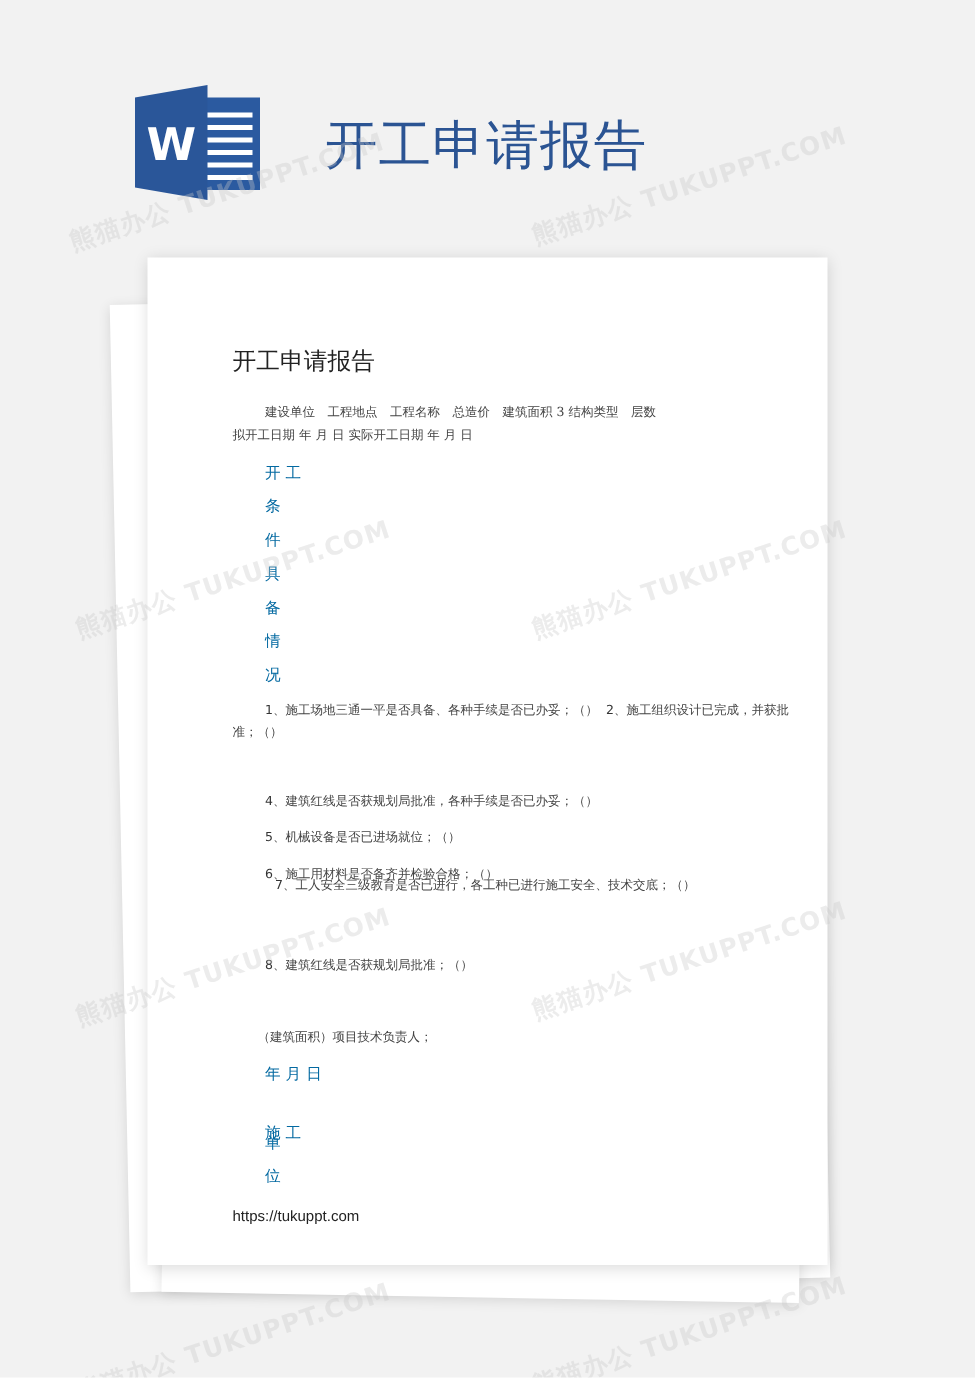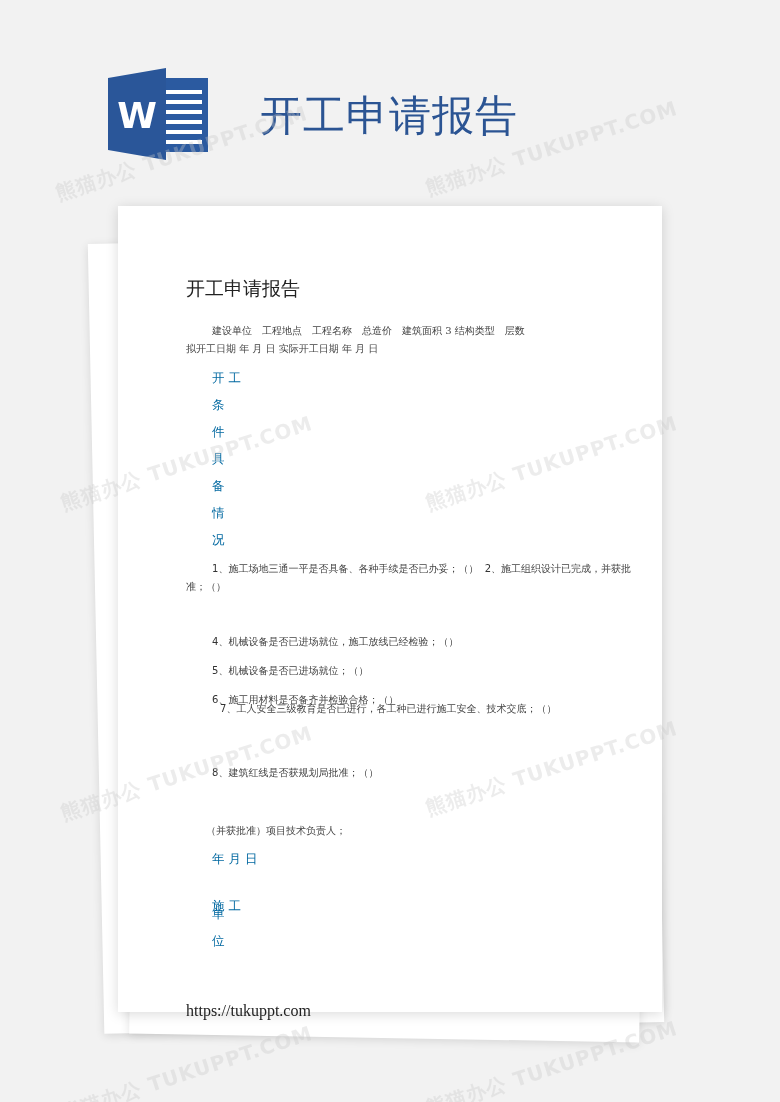--- a/index.html
+++ b/index.html
@@ -33,22 +33,22 @@
   }
   .doc-title {
     position: absolute; left: 68px; top: 70px; font-size: 19px; color: #222;
     font-family: "DejaVu Sans", "Liberation Sans", sans-serif;
   }
   .para { position: absolute; left: 68px; width: 440px; font-size: 10px; line-height: 18px; color: #444; }
   .para .num { font-family: "DejaVu Sans", sans-serif; color: #333; }
   .indent { text-indent: 26px; }
   .vline { position: absolute; left: 94px; font-size: 12.5px; color: #0369a1; }
   .footer-url {
-    position: absolute; left: 68px; top: 796px; font-size: 16px; color: #222;
-    font-family: Liberation Serif, serif;
+    position: absolute; left: 68px; top: 760px; font-size: 12px; color: #222;
+    font-family: Liberation Sans, sans-serif;
   }
 </style>
 </head>
 <body>
 
 <div class="header">
   <svg class="word-logo" viewBox="0 0 102 92">
     <rect x="48" y="10" width="52" height="74" fill="#2b5aa0"></rect>
     <g fill="#fff">
       <rect x="56" y="22" width="38" height="4"></rect>
@@ -80,36 +80,36 @@
   <div class="vline" style="top:218px;">件</div>
   <div class="vline" style="top:245px;">具</div>
   <div class="vline" style="top:272px;">备</div>
   <div class="vline" style="top:299px;">情</div>
   <div class="vline" style="top:326px;">况</div>
 
   <div class="para indent" style="top:354px; width:450px;">
     <span class="num">1</span><span>、施工场地三通一平是否具备、各种手续是否已办妥；（）</span>&nbsp;&nbsp;<span class="num">2</span><span>、施工组织设计已完成，并获批准；（）</span>
   </div>
   <div class="para indent" style="top:427px;">
-    <span class="num">4</span><span>、机械设备是否已进场就位，施工放线已经检验；（）</span>
+    <span class="num">4</span><span>、建筑红线是否获规划局批准，各种手续是否已办妥；（）</span>
   </div>
   <div class="para indent" style="top:456px;">
     <span class="num">5</span><span>、机械设备是否已进场就位；（）</span>
   </div>
   <div class="para indent" style="top:485px;">
     <span class="num">6</span><span>、施工用材料是否备齐并检验合格；（）</span>
   </div>
   <div class="para indent" style="top:494px; left:76px; width:436px;">
     <span class="num">7</span><span>、工人安全三级教育是否已进行，各工种已进行施工安全、技术交底；（）</span>
   </div>
   <div class="para indent" style="top:558px;">
     <span class="num">8</span><span>、建筑红线是否获规划局批准；（）</span>
   </div>
 
-  <div class="para" style="top:616px; left:88px;">（并获批准）项目技术负责人；</div>
+  <div class="para" style="top:616px; left:88px;">（建筑面积）项目技术负责人；</div>
   <div class="vline" style="top:645px;">年 月 日</div>
   <div class="vline" style="top:692px;">施 工</div>
   <div class="vline" style="top:700px;">单</div>
   <div class="vline" style="top:727px;">位</div>
 
   <div class="footer-url">https://tukuppt.com</div>
 </div>
 
 <div class="watermark" style="left:50px; top:140px;">熊猫办公 TUKUPPT.COM</div>
 <div class="watermark" style="left:420px; top:135px;">熊猫办公 TUKUPPT.COM</div>

